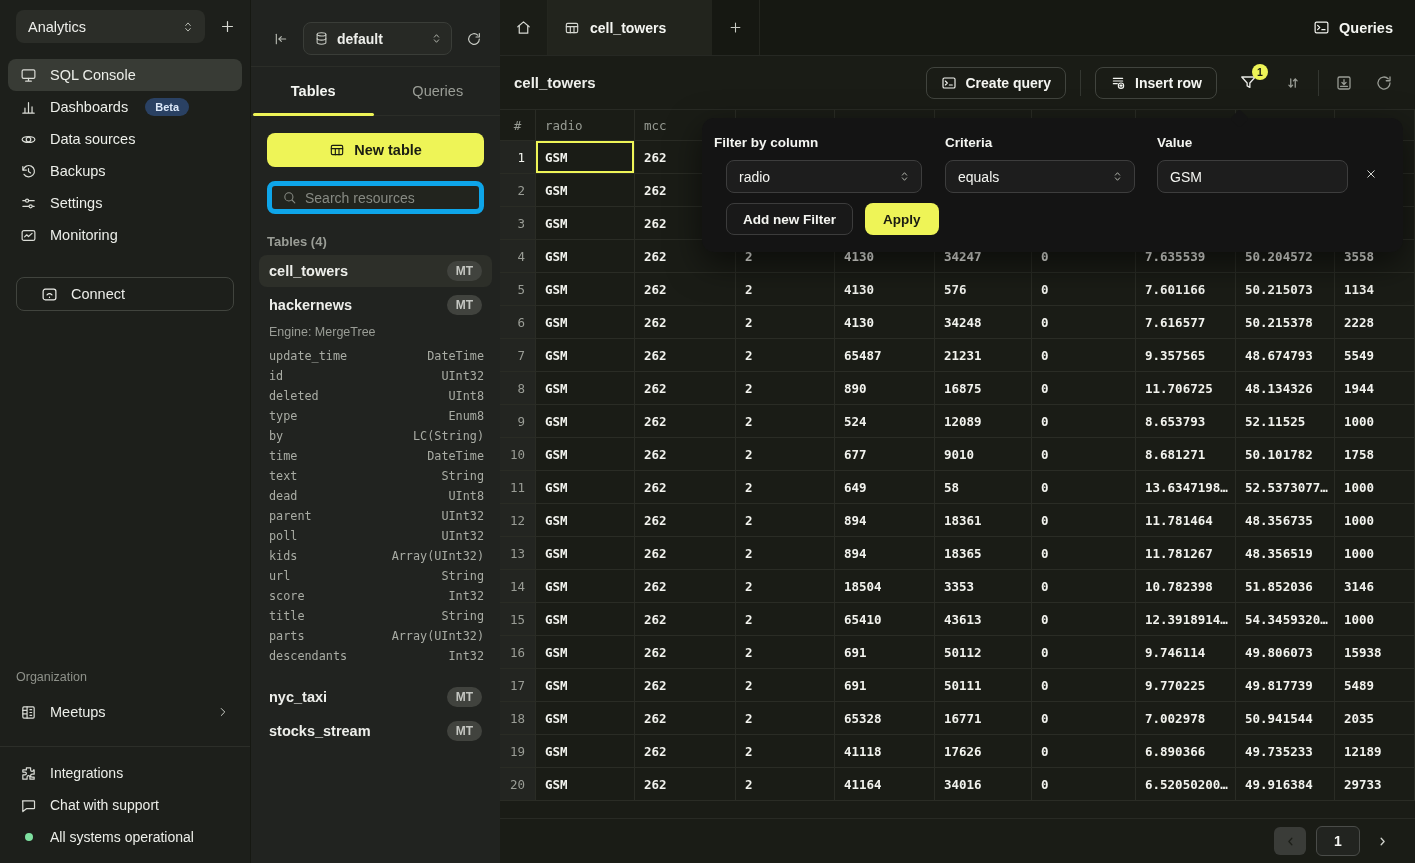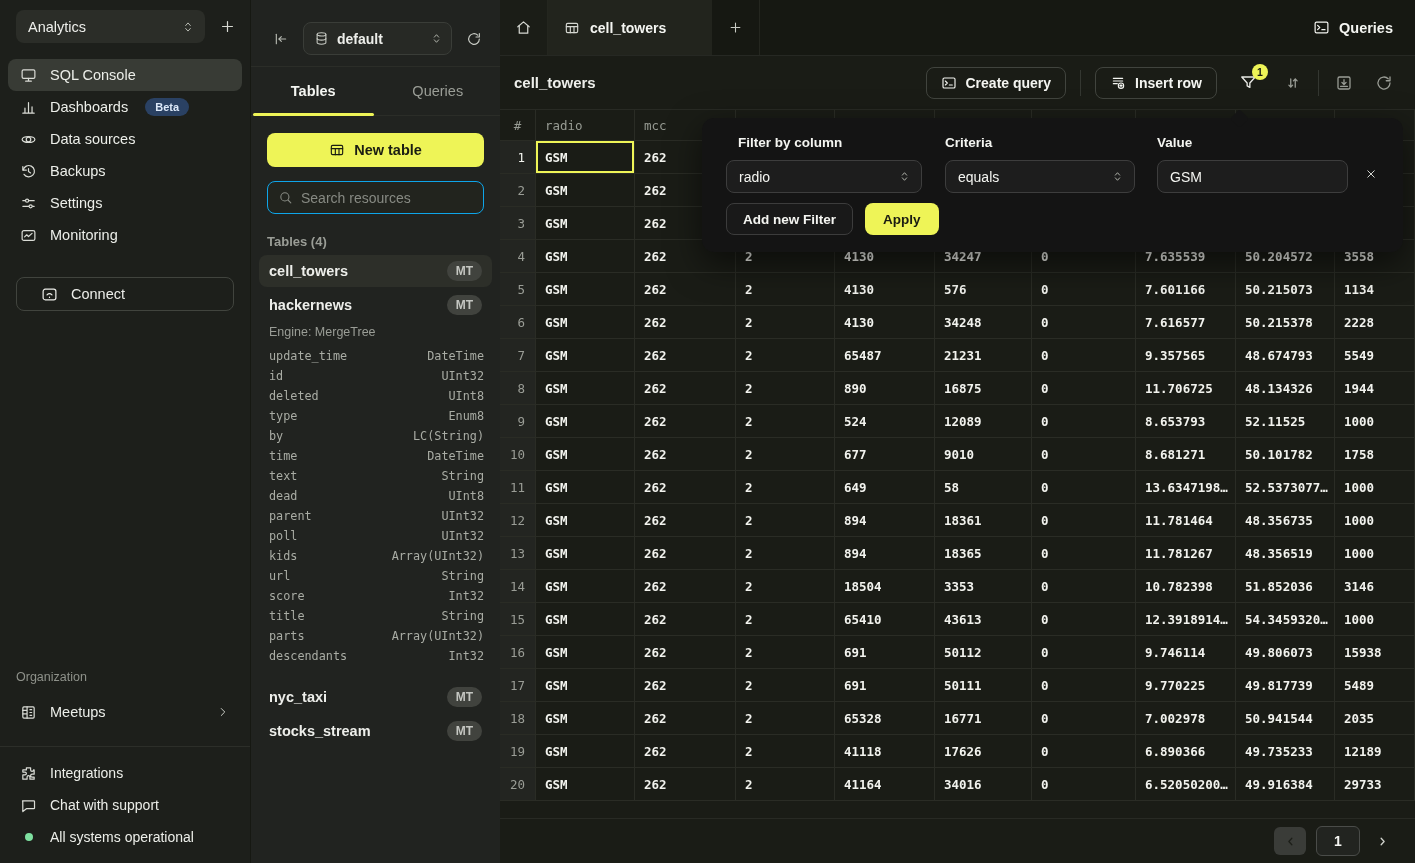--- a/index.html
+++ b/index.html
@@ -43,21 +43,21 @@
   .tp-header { height:56px; display:flex; align-items:center; padding:0 18px 0 22px; border-bottom:1px solid #2b2d28; gap:14px;margin-top:11px; }
   .tp-header .collapse { color:#b7bab2; cursor:pointer; }
   .db-select { flex:1; height:33px; background:#272925; border:1px solid #3a3d38; border-radius:8px; display:flex; align-items:center; padding:0 8px 0 10px; gap:8px; font-size:14px; font-weight:bold; cursor:pointer; }
   .db-select .updown { margin-left:auto; color:#b7bab2; }
   .tp-header .refresh { color:#c9ccc5; cursor:pointer; }
   .tp-tabs { display:flex; height:49px; border-bottom:1px solid #2b2d28; }
   .tp-tab { flex:1; display:flex; align-items:center; justify-content:center; font-size:14.5px; color:#9a9d96; cursor:pointer; position:relative; }
   .tp-tab.active { color:#f4f5f1; font-weight:bold; }
   .tp-tab.active::after { content:""; position:absolute; left:2px; right:2px; bottom:-1px; height:3px; background:#eef457; border-radius:2px; }
   .new-table { margin:17px 16px 0; height:34px; background:#eef457; border-radius:8px; color:#1a1c12; font-size:14.5px; font-weight:bold; display:flex; align-items:center; justify-content:center; gap:9px; cursor:pointer; }
-  .search-box { margin:14px 16px 0; height:33px; background:#22241e; border:1px solid #0ea5e9; border-radius:8px; display:flex; align-items:center; padding:0 10px; gap:8px; color:#878a83; }
+  .search-box { margin:14px 16px 0; height:33px; background:#22241e; border:5px solid #0ea5e9; border-radius:8px; display:flex; align-items:center; padding:0 10px; gap:8px; color:#878a83; }
   .search-box input { flex:1; background:transparent; border:none; outline:none; color:#d6d8d2; font-size:14px; font-family:"Liberation Sans",sans-serif; }
   .search-box input::placeholder { color:#878a83; }
   .tables-label { margin:20px 16px 6px; font-size:13px; font-weight:bold; color:#9a9d96; }
   .tlist { padding:0 8px; }
   .titem { display:flex; align-items:center; height:32px; padding:0 10px; border-radius:8px; font-size:14.5px; font-weight:bold; cursor:pointer; }
   .titem.active { background:#2d2f29; }
   .pill-mt { margin-left:auto; background:#41433e; color:#c4c6c1; font-size:12px; font-weight:bold; padding:3px 9px; border-radius:10px; }
   .engine-line { padding:4px 18px 2px; font-size:12.5px; color:#9a9d96; }
   .schema { padding:8px 16px 10px 18px; }
   .schema-row { display:flex; justify-content:space-between; height:20px; font-family:"DejaVu Sans Mono",monospace; font-size:11.8px; color:#a9aca4; }
@@ -746,21 +746,21 @@
       <div class="pg-next">
         <svg class="ic" width="13" height="13" viewBox="0 0 24 24" style="stroke-width:2.4">
             <path d="M9.5 6 15 12l-5.5 6"></path>
           </svg>
       </div>
     </div>
   </div>
 
   <div class="popover">
     <div class="caret"></div>
-    <div class="pop-label" style="left:36px">Filter by column</div>
+    <div class="pop-label" style="left:12px">Filter by column</div>
     <div class="pop-label" style="left:243px">Criteria</div>
     <div class="pop-label" style="left:455px">Value</div>
 
     <div class="pop-ctl" style="left:24px; width:196px">
       <span>radio</span>
       <span class="updown">
           <svg class="ic" width="13" height="13" viewBox="0 0 24 24">
             <path d="M8 9.5 12 5l4 4.5"></path>
             <path d="M8 14.5 12 19l4-4.5"></path>
           </svg>

